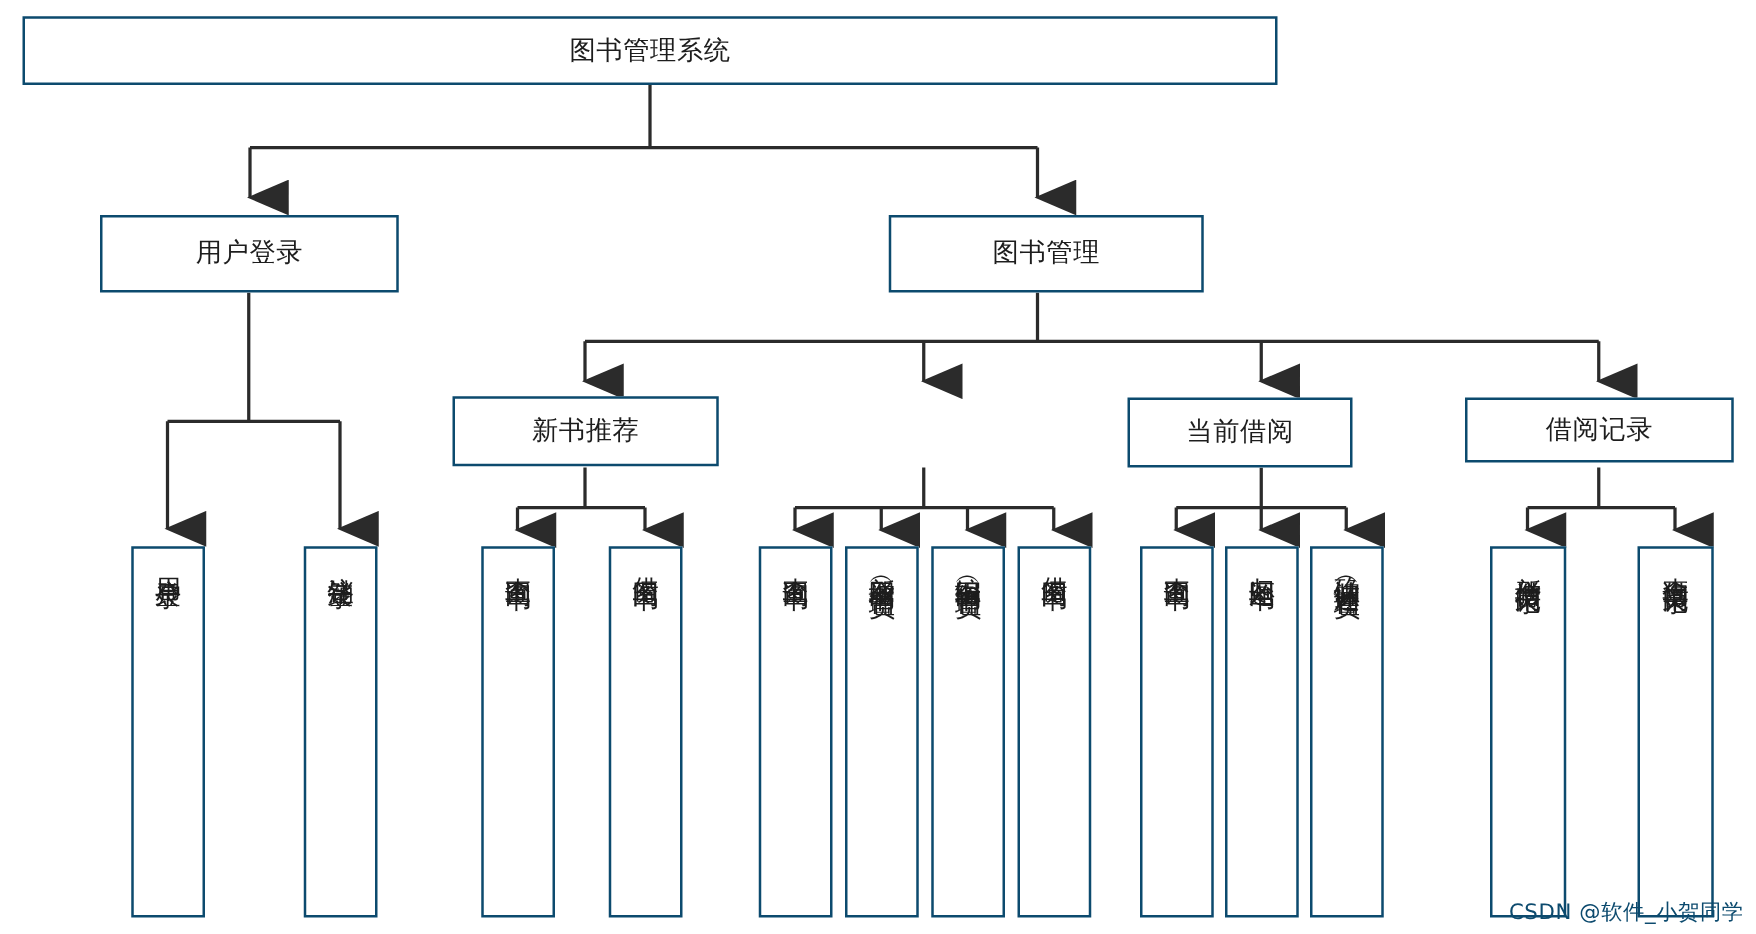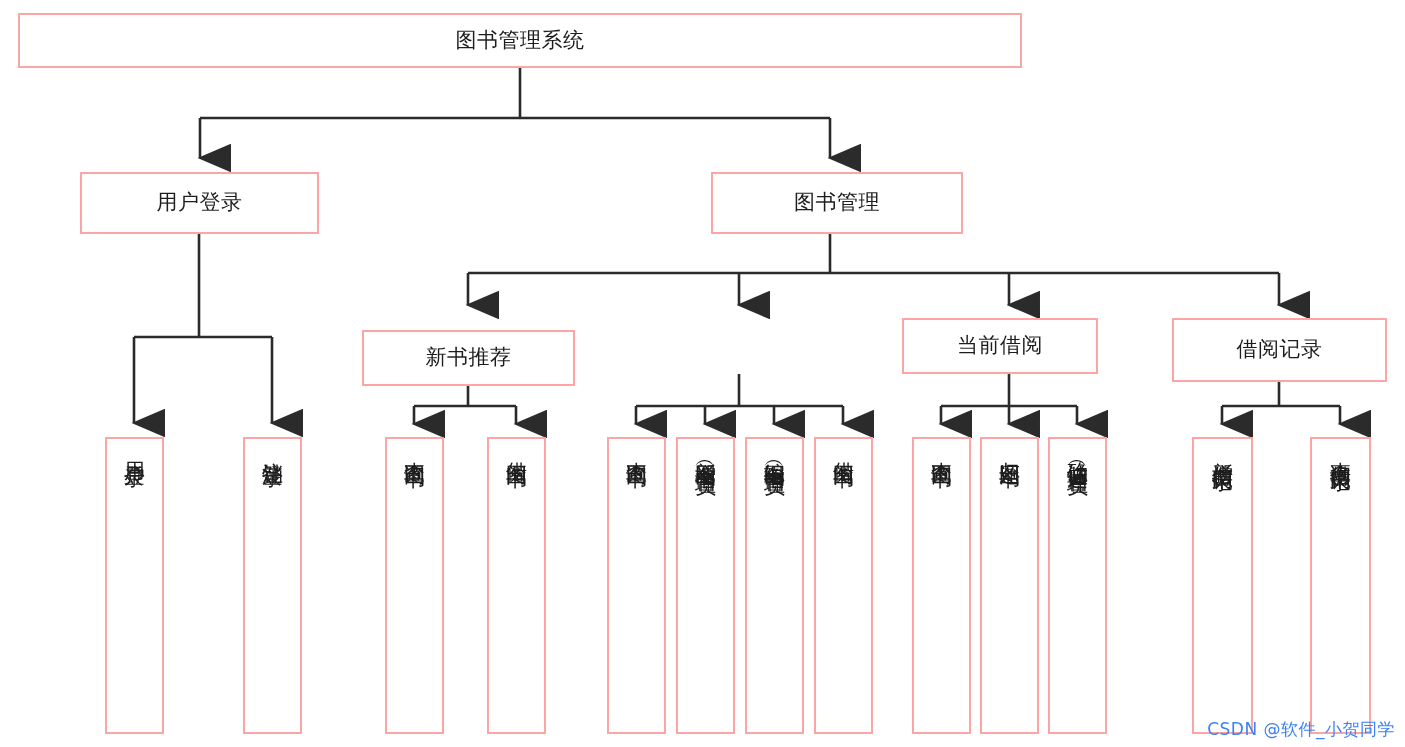--- a/index.html
+++ b/index.html
@@ -23,21 +23,21 @@
     left: 0;
     top: 0;
     width: 1405px;
     height: 747px;
     pointer-events: none;
   }
   .node {
     position: absolute;
     box-sizing: border-box;
     background: #ffffff;
-    border: 2px solid #fca5a5;
+    border: 2px solid #0c4a6e;
     display: flex;
     align-items: center;
     justify-content: center;
     color: #1d1d1d;
   }
   .node-label {
     font-size: 21px;
     line-height: 1.22;
     letter-spacing: 0.5px;
     white-space: nowrap;
@@ -55,21 +55,21 @@
     letter-spacing: 2px;
     line-height: 1.05;
     font-size: 21px;
     max-height: 100%;
   }
   #watermark {
     position: absolute;
     right: 10px;
     bottom: 6px;
     font-size: 17px;
-    color: #3b82f6;
+    color: #0c4a6e;
     letter-spacing: 0.5px;
     white-space: nowrap;
     user-select: none;
     margin-left: 22px;
   }
 </style>
 </head>
 <body>
 
 <div id="diagram-root">
@@ -128,27 +128,27 @@
     <span class="node-label">图书管理系统</span>
   </div>
 
   <div class="node" style="left:80px; top:172px; width:239px; height:62px;">
     <span class="node-label">用户登录</span>
   </div>
   <div class="node" style="left:711px; top:172px; width:252px; height:62px;">
     <span class="node-label">图书管理</span>
   </div>
 
-  <div class="node" style="left:362px; top:330px; width:213px; height:56px;">
+  <div class="node" style="left:362px; top:317px; width:213px; height:56px;">
     <span class="node-label">新书推荐</span>
   </div>
-  <div class="node" style="left:902px; top:318px; width:196px; height:56px;">
+  <div class="node" style="left:902px; top:318px; width:180px; height:56px;">
     <span class="node-label">当前借阅</span>
   </div>
-  <div class="node" style="left:1172px; top:318px; width:215px; height:64px;">
+  <div class="node" style="left:1172px; top:318px; width:215px; height:52px;">
     <span class="node-label">借阅记录</span>
   </div>
 
   <div class="node leaf" style="left:105px; top:437px; width:59px; height:297px;">
     <span class="node-label">用户登录</span>
   </div>
   <div class="node leaf" style="left:243px; top:437px; width:59px; height:297px;">
     <span class="node-label">注销登录</span>
   </div>
 

